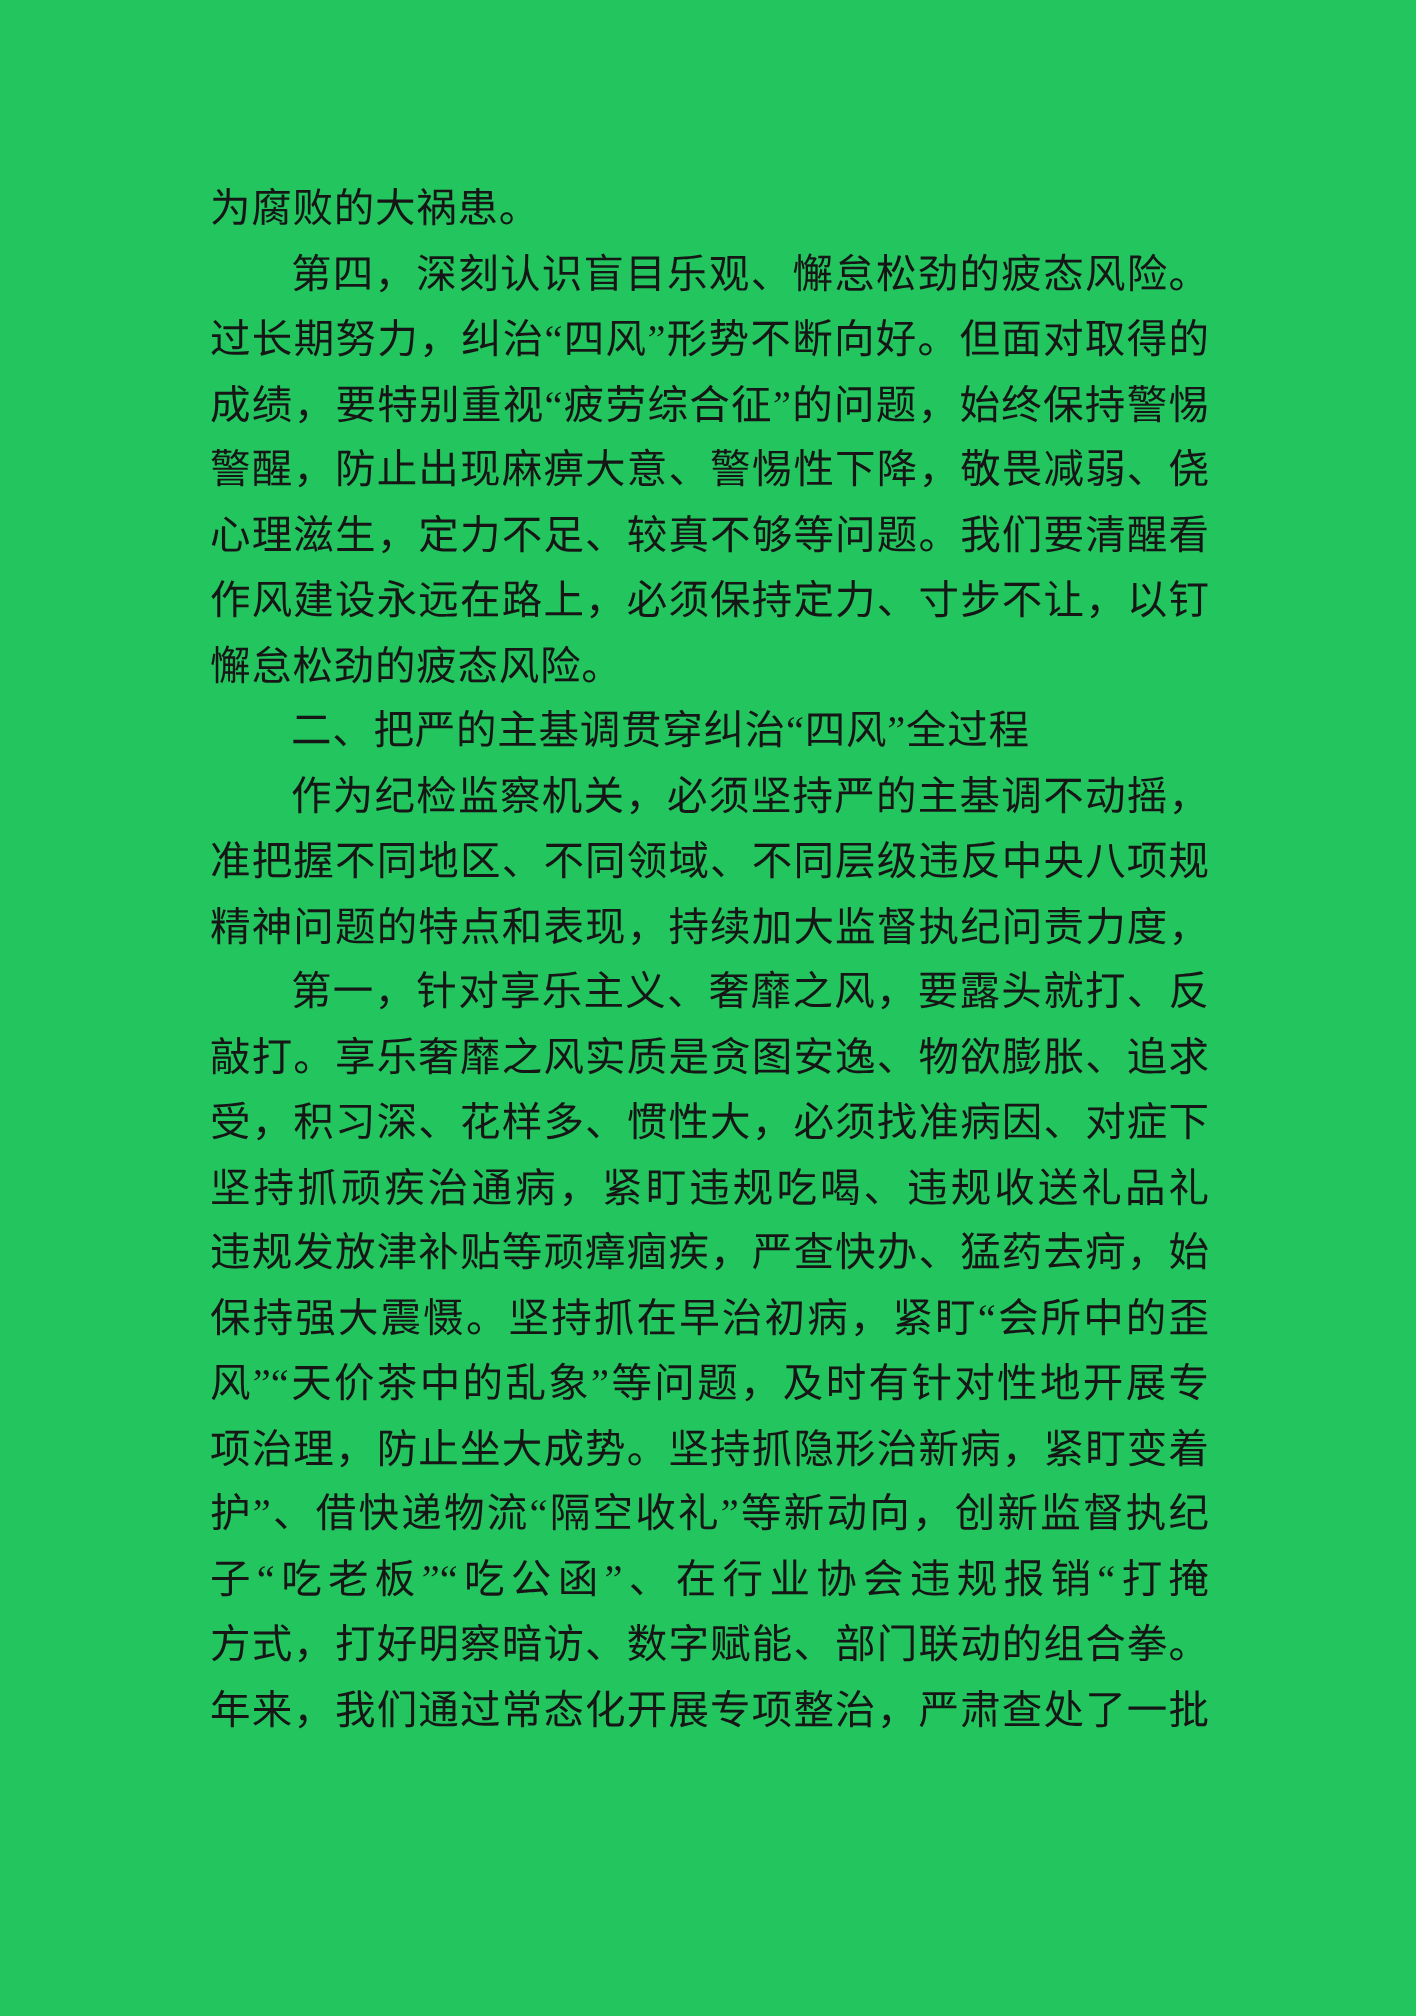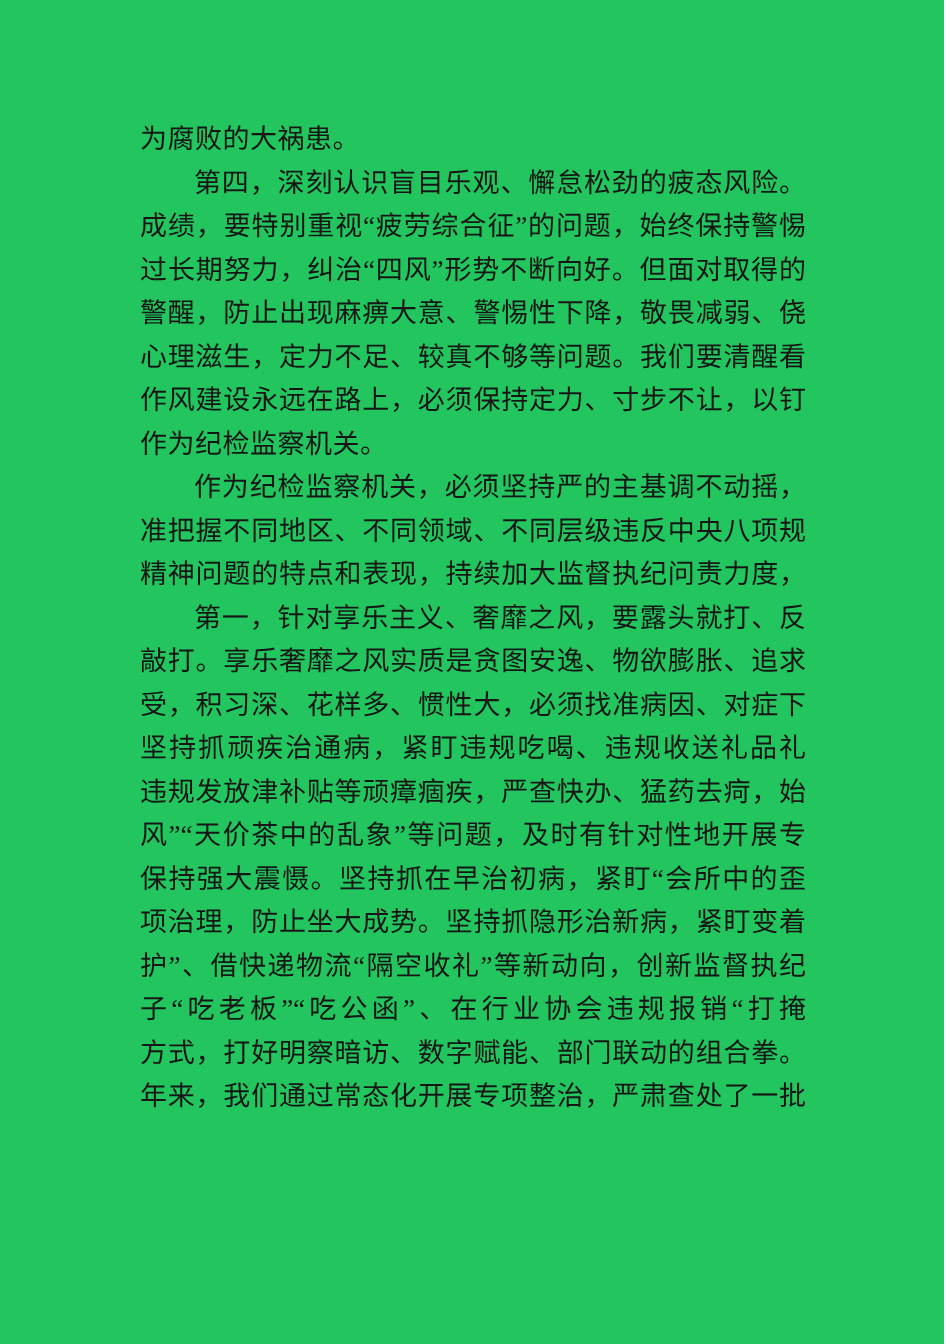--- a/index.html
+++ b/index.html
@@ -42,35 +42,36 @@
     text-indent: 54px;
   }
 </style>
 </head>
 <body>
 
 <div class="page">
   <div class="text-block">
       <div class="line">为腐败的大祸患。</div>
       <div class="line j ind">第四，深刻认识盲目乐观、懈怠松劲的疲态风险。经</div>
+      <div class="line j">过长期努力，纠治“四风”形势不断向好。但面对取得的</div>
       <div class="line j">成绩，要特别重视“疲劳综合征”的问题，始终保持警惕</div>
-      <div class="line j">过长期努力，纠治“四风”形势不断向好。但面对取得的</div>
       <div class="line j">警醒，防止出现麻痹大意、警惕性下降，敬畏减弱、侥幸</div>
       <div class="line j">心理滋生，定力不足、较真不够等问题。我们要清醒看到</div>
       <div class="line j">作风建设永远在路上，必须保持定力、寸步不让，以钉钉</div>
-      <div class="line">作为纪检监察机关。</div>
+      <div class="line">懈怠松劲的疲态风险。</div>
+      <div class="line ind">二、把严的主基调贯穿纠治“四风”全过程</div>
       <div class="line j ind">作为纪检监察机关，必须坚持严的主基调不动摇，精</div>
       <div class="line j">准把握不同地区、不同领域、不同层级违反中央八项规定</div>
       <div class="line j">精神问题的特点和表现，持续加大监督执纪问责力度，保</div>
       <div class="line j ind">第一，针对享乐主义、奢靡之风，要露头就打、反复</div>
       <div class="line j">敲打。享乐奢靡之风实质是贪图安逸、物欲膨胀、追求享</div>
       <div class="line j">受，积习深、花样多、惯性大，必须找准病因、对症下药</div>
       <div class="line j">坚持抓顽疾治通病，紧盯违规吃喝、违规收送礼品礼金、</div>
       <div class="line j">违规发放津补贴等顽瘴痼疾，严查快办、猛药去疴，始终</div>
+      <div class="line j">保持强大震慑。坚持抓在早治初病，紧盯“会所中的歪</div>
       <div class="line j">风”“天价茶中的乱象”等问题，及时有针对性地开展专</div>
-      <div class="line j">保持强大震慑。坚持抓在早治初病，紧盯“会所中的歪</div>
       <div class="line j">项治理，防止坐大成势。坚持抓隐形治新病，紧盯变着法</div>
       <div class="line j">护”、借快递物流“隔空收礼”等新动向，创新监督执纪</div>
       <div class="line j">子“吃老板”“吃公函”、在行业协会违规报销“打掩</div>
       <div class="line j">方式，打好明察暗访、数字赋能、部门联动的组合拳。近</div>
       <div class="line j">年来，我们通过常态化开展专项整治，严肃查处了一批顶</div>
     </div>
 </div>
 
 </body></html>

